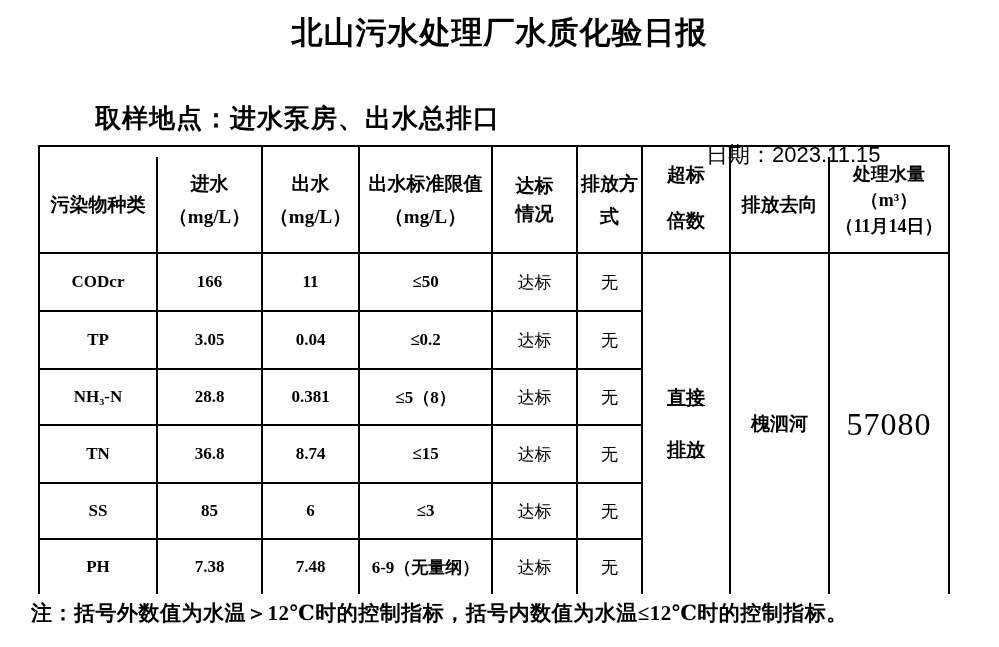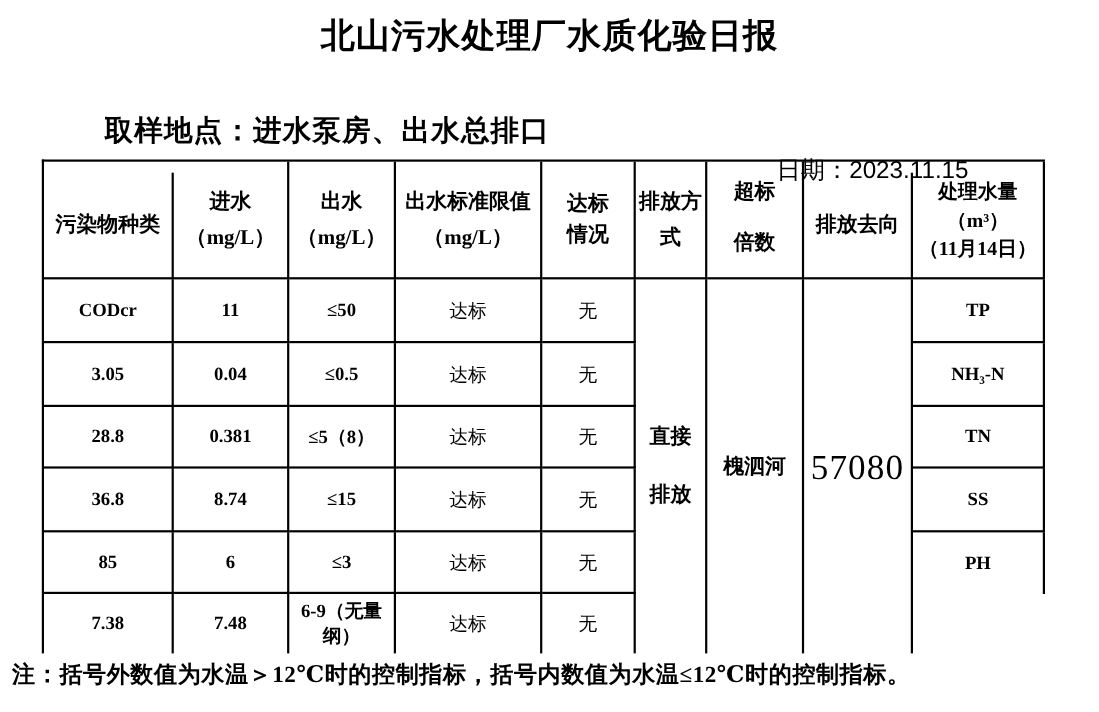--- a/index.html
+++ b/index.html
@@ -35,25 +35,25 @@
     text-align:center;font-size:17px;font-weight:bold;
   }
   .th{font-size:19px;font-weight:bold;line-height:33px;}
   .th-one{line-height:22px;margin-top:10px;}
   .th-compliance{line-height:28px;}
   .th-exceed{justify-content:flex-start;padding-top:5px;line-height:46px;box-sizing:border-box;}
   .th-volume{line-height:26px;font-size:18px;}
   .normal{font-weight:normal;}
   .merged{grid-row:span 6;}
   .noB{border-bottom:none;}
-  .method-line{line-height:52px;font-size:19px;}
+  .method-line{line-height:52px;font-size:19px;text-decoration:underline;}
   .dest{font-size:19px;}
   .volume-number{font-size:32px;font-weight:normal;letter-spacing:1px;}
   .note{
-    position:absolute;top:599px;left:11px;
+    position:absolute;top:599px;left:31px;
     font-size:21px;font-weight:bold;letter-spacing:0.5px;
   }
 </style>
 </head>
 <body>
 
 <div class="title">北山污水处理厂水质化验日报</div>
 <div class="subtitle">取样地点：进水泵房、出水总排口</div>
 <div class="date">日期：2023.11.15</div>
 
@@ -89,38 +89,39 @@
   <div class="cell th th-one">
     <div>排放去向</div>
   </div>
   <div class="cell th th-volume">
     <div>处理水量</div>
     <div>（m³）</div>
     <div>（11月14日）</div>
   </div>
 
   <div class="cell">CODcr</div>
+  <div class="cell">166</div>
   <div class="cell">11</div>
   <div class="cell">≤50</div>
   <div class="cell normal">达标</div>
   <div class="cell normal">无</div>
 
   <div class="cell merged noB">
     <div class="method-line">直接</div>
     <div class="method-line">排放</div>
   </div>
   <div class="cell merged noB dest">槐泗河</div>
   <div class="cell merged noB">
     <div class="volume-number">57080</div>
   </div>
 
   <div class="cell">TP</div>
   <div class="cell">3.05</div>
   <div class="cell">0.04</div>
-  <div class="cell">≤0.5</div>
+  <div class="cell">≤0.2</div>
   <div class="cell normal">达标</div>
   <div class="cell normal">无</div>
 
   <div class="cell">NH₃-N</div>
   <div class="cell">28.8</div>
   <div class="cell">0.381</div>
   <div class="cell">≤5（8）</div>
   <div class="cell normal">达标</div>
   <div class="cell normal">无</div>
 

